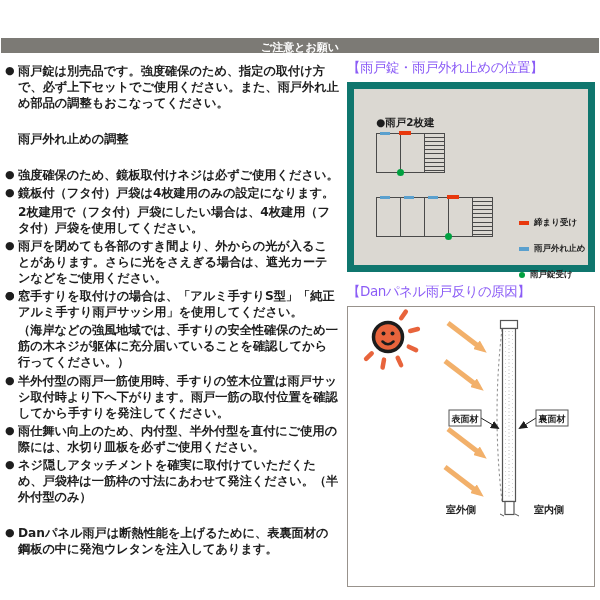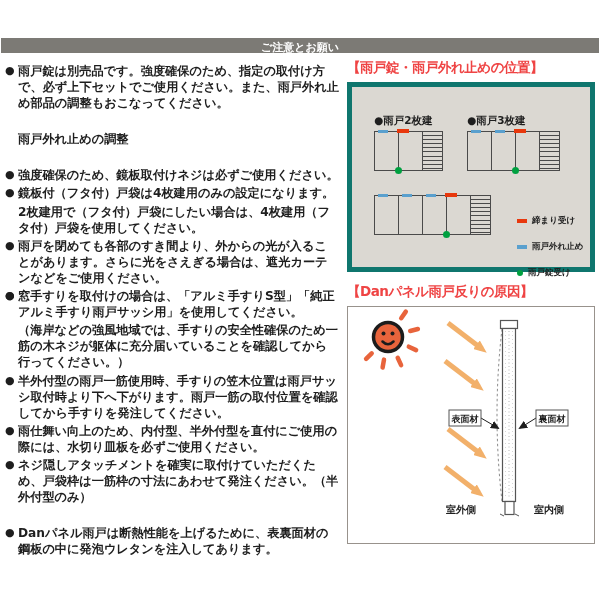--- a/index.html
+++ b/index.html
@@ -14,23 +14,23 @@
 
   
   .left-col { width:334px; padding-top:2px; }
   .note-item { position:relative; padding-left:13px; font-size:12.2px; font-weight:bold;
     line-height:1.32; margin-top:2px; }
   .note-item.gap { margin-top:20px; }
   .bullet-mark { position:absolute; left:0; top:0; font-size:11px; line-height:1.45; }
 
   
   .right-col { width:248px; }
-  .box-title { font-size:13.5px; font-weight:bold; color:#ef4444; margin-bottom:5px;
+  .box-title { font-size:13.5px; font-weight:normal; color:#8b5cf6; margin-bottom:5px;
     letter-spacing:-0.5px; white-space:nowrap; }
-  .position-box { width:248px; height:190px; background:#dbd8d2; border:5px solid #0f766e;
+  .position-box { width:248px; height:190px; background:#dbd8d2; border:7px solid #0f766e;
     padding:27px 6px 0 22px; margin-bottom:11px; }
   .diag-row { display:flex; gap:24px; }
   .diag-row.second { margin-top:24px; gap:12px; }
   .shutter-label { font-size:10.5px; font-weight:bold; margin-bottom:3px; white-space:nowrap; }
   .shutter-body { display:flex; }
   .panel { width:25px; height:40px; border:1px solid #4a4a4a; position:relative; }
   .panel + .panel { margin-left:-1px; }
   .tobukuro { width:21px; height:40px; border:1px solid #4a4a4a; margin-left:-1px;
     background:repeating-linear-gradient(to bottom, transparent 0 3.1px, #4a4a4a 3.1px 4.1px);
     background-clip:padding-box; }
@@ -38,21 +38,21 @@
   .mark.blue  { top:-2px; left:3px;  width:10px; height:3px; }
   .mark.red   { top:-3px; left:-2px; width:12px; height:4px; }
   .mark.green { bottom:-4px; left:-4px; width:7px; height:7px; border-radius:50%; }
 
   .legend { display:flex; flex-direction:column; gap:14px; margin-left:14px; margin-top:20px; }
   .legend-row { display:flex; align-items:center; gap:5px; }
   .legend-mark.dash { width:10px; height:3.5px; }
   .legend-mark.dot  { width:6px; height:6px; border-radius:50%; }
   .legend-label { font-size:8.5px; font-weight:bold; white-space:nowrap; }
 
-  .warp-box { width:248px; height:238px; background:#ffffff; border:1px solid #98928c; }
+  .warp-box { width:248px; height:281px; background:#ffffff; border:1px solid #98928c; }
   .warp-box svg text { font-family:"DejaVu Sans","Liberation Sans",sans-serif; font-weight:bold; }
 </style>
 </head>
 <body>
 
 <div class="header-bar">
   <span>ご注意とお願い</span>
 </div>
 
 <div class="columns">
@@ -74,36 +74,20 @@
     </div>
 
   <div class="right-col">
 
     <div class="box-title">【雨戸錠・雨戸外れ止めの位置】</div>
     <div class="position-box">
       <div class="diag-row" id="diag-row-1">
           <div class="shutter">
             <div class="shutter-label">●雨戸2枚建</div>
             <div class="shutter-body">
-              <div class="panel">
-                <span class="mark blue" style="background: rgb(90, 160, 206);"></span>
-              </div>
-              <div class="panel">
-                <span class="mark red" style="background: rgb(232, 56, 13);"></span>
-                <span class="mark green" style="background: rgb(0, 160, 64);"></span>
-              </div>
-              <div class="tobukuro"></div>
-            </div>
-          </div>
-          <div class="shutter">
-            <div class="shutter-label">●雨戸3枚建</div>
-            <div class="shutter-body">
-              <div class="panel">
-                <span class="mark blue" style="background: rgb(90, 160, 206);"></span>
-              </div>
               <div class="panel">
                 <span class="mark blue" style="background: rgb(90, 160, 206);"></span>
               </div>
               <div class="panel">
                 <span class="mark red" style="background: rgb(232, 56, 13);"></span>
                 <span class="mark green" style="background: rgb(0, 160, 64);"></span>
               </div>
               <div class="tobukuro"></div>
             </div>
           </div>

